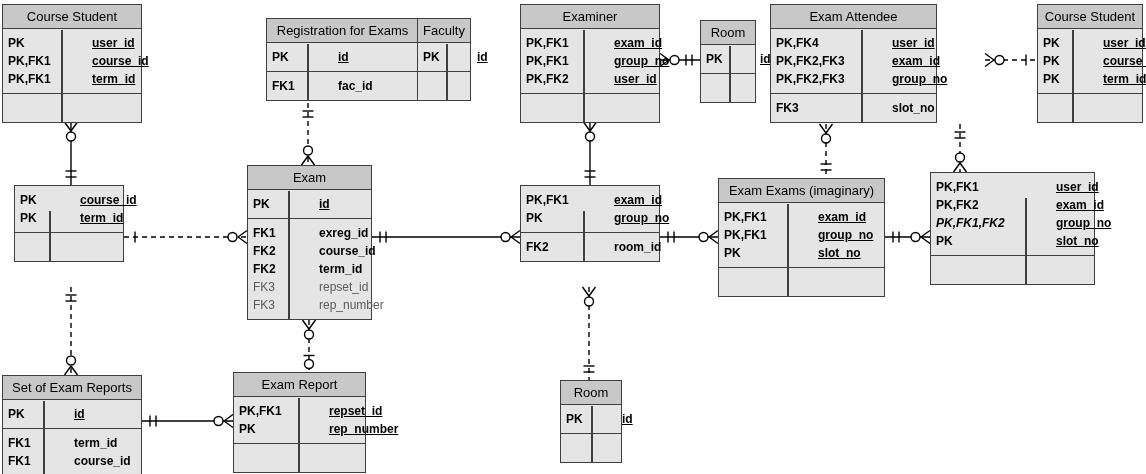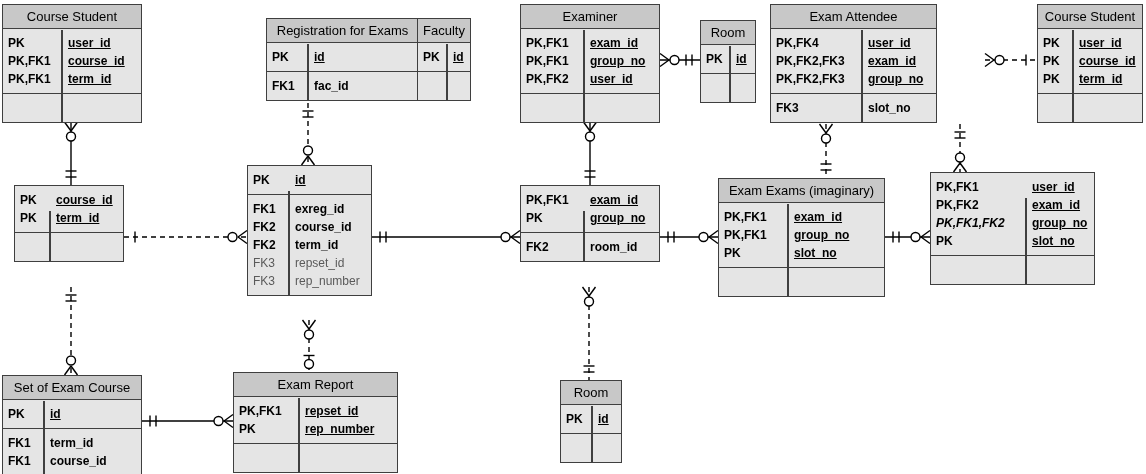--- a/index.html
+++ b/index.html
@@ -12,21 +12,21 @@
     border:1.5px solid #3f3f3f; box-sizing:border-box;
   }
   .entity-header {
     background:#c8c8c8; border-bottom:1.5px solid #3f3f3f;
     height:23px; line-height:23px; text-align:center;
     font-size:13px; color:#000; white-space:nowrap; overflow:hidden;
   }
   .section { position:relative; padding:5px 0 5px 0; border-top:1.5px solid #3f3f3f; }
   .section.first { border-top:none; }
   .section.empty { height:18px; }
-  .row { display:flex; line-height:18px; font-size:12px; font-weight:bold; color:#000; white-space:nowrap; }
+  .row { display:flex; line-height:18px; font-size:12px; font-weight:bold; color:#000; white-space:nowrap;gap:24px; }
   .cell-key { flex:none; padding-left:5px; box-sizing:border-box; }
   .cell-attr { flex:1; padding-left:7px; }
   .cell-attr.pk { text-decoration:underline; }
   .row.muted { font-weight:normal; color:#5a5a5a; }
   .divider { position:absolute; width:1.5px; background:#3f3f3f; }
   #wires { position:absolute; left:0; top:0; pointer-events:none; }
 </style>
 </head>
 <body>
 
@@ -285,20 +285,21 @@
         </div>
         <div class="row">
           <span class="cell-key" style="width: 34px;">PK</span>
           <span class="cell-attr pk">term_id</span>
         </div>
       </div>
       <div class="section empty"></div>
       <div class="divider" style="left: 34px; top: 24.5px; bottom: 0px;"></div>
     </div>
     <div class="entity" style="left: 247px; top: 165px; width: 125px;">
+      <div class="entity-header">Exam</div>
       <div class="section first">
         <div class="row">
           <span class="cell-key" style="width: 40px;">PK</span>
           <span class="cell-attr pk">id</span>
         </div>
       </div>
       <div class="section">
         <div class="row">
           <span class="cell-key" style="width: 40px;">FK1</span>
           <span class="cell-attr">exreg_id</span>
@@ -376,40 +377,40 @@
         </div>
         <div class="row">
           <span class="cell-key" style="width: 94px;">PK</span>
           <span class="cell-attr pk">slot_no</span>
         </div>
       </div>
       <div class="section empty"></div>
       <div class="divider" style="left: 94px; top: 24.5px; bottom: 0px;"></div>
     </div>
     <div class="entity" style="left: 2px; top: 375px; width: 140px;">
-      <div class="entity-header">Set of Exam Course</div>
+      <div class="entity-header">Set of Exam Reports</div>
       <div class="section first">
         <div class="row">
           <span class="cell-key" style="width: 40px;">PK</span>
           <span class="cell-attr pk">id</span>
         </div>
       </div>
       <div class="section">
         <div class="row">
           <span class="cell-key" style="width: 40px;">FK1</span>
           <span class="cell-attr">term_id</span>
         </div>
         <div class="row">
           <span class="cell-key" style="width: 40px;">FK1</span>
           <span class="cell-attr">course_id</span>
         </div>
       </div>
       <div class="divider" style="left: 40px; top: 24.5px; bottom: 0px;"></div>
     </div>
-    <div class="entity" style="left: 233px; top: 372px; width: 165px;">
+    <div class="entity" style="left: 233px; top: 372px; width: 133px;">
       <div class="entity-header">Exam Report</div>
       <div class="section first">
         <div class="row">
           <span class="cell-key" style="width: 64px;">PK,FK1</span>
           <span class="cell-attr pk">repset_id</span>
         </div>
         <div class="row">
           <span class="cell-key" style="width: 64px;">PK</span>
           <span class="cell-attr pk">rep_number</span>
         </div>

